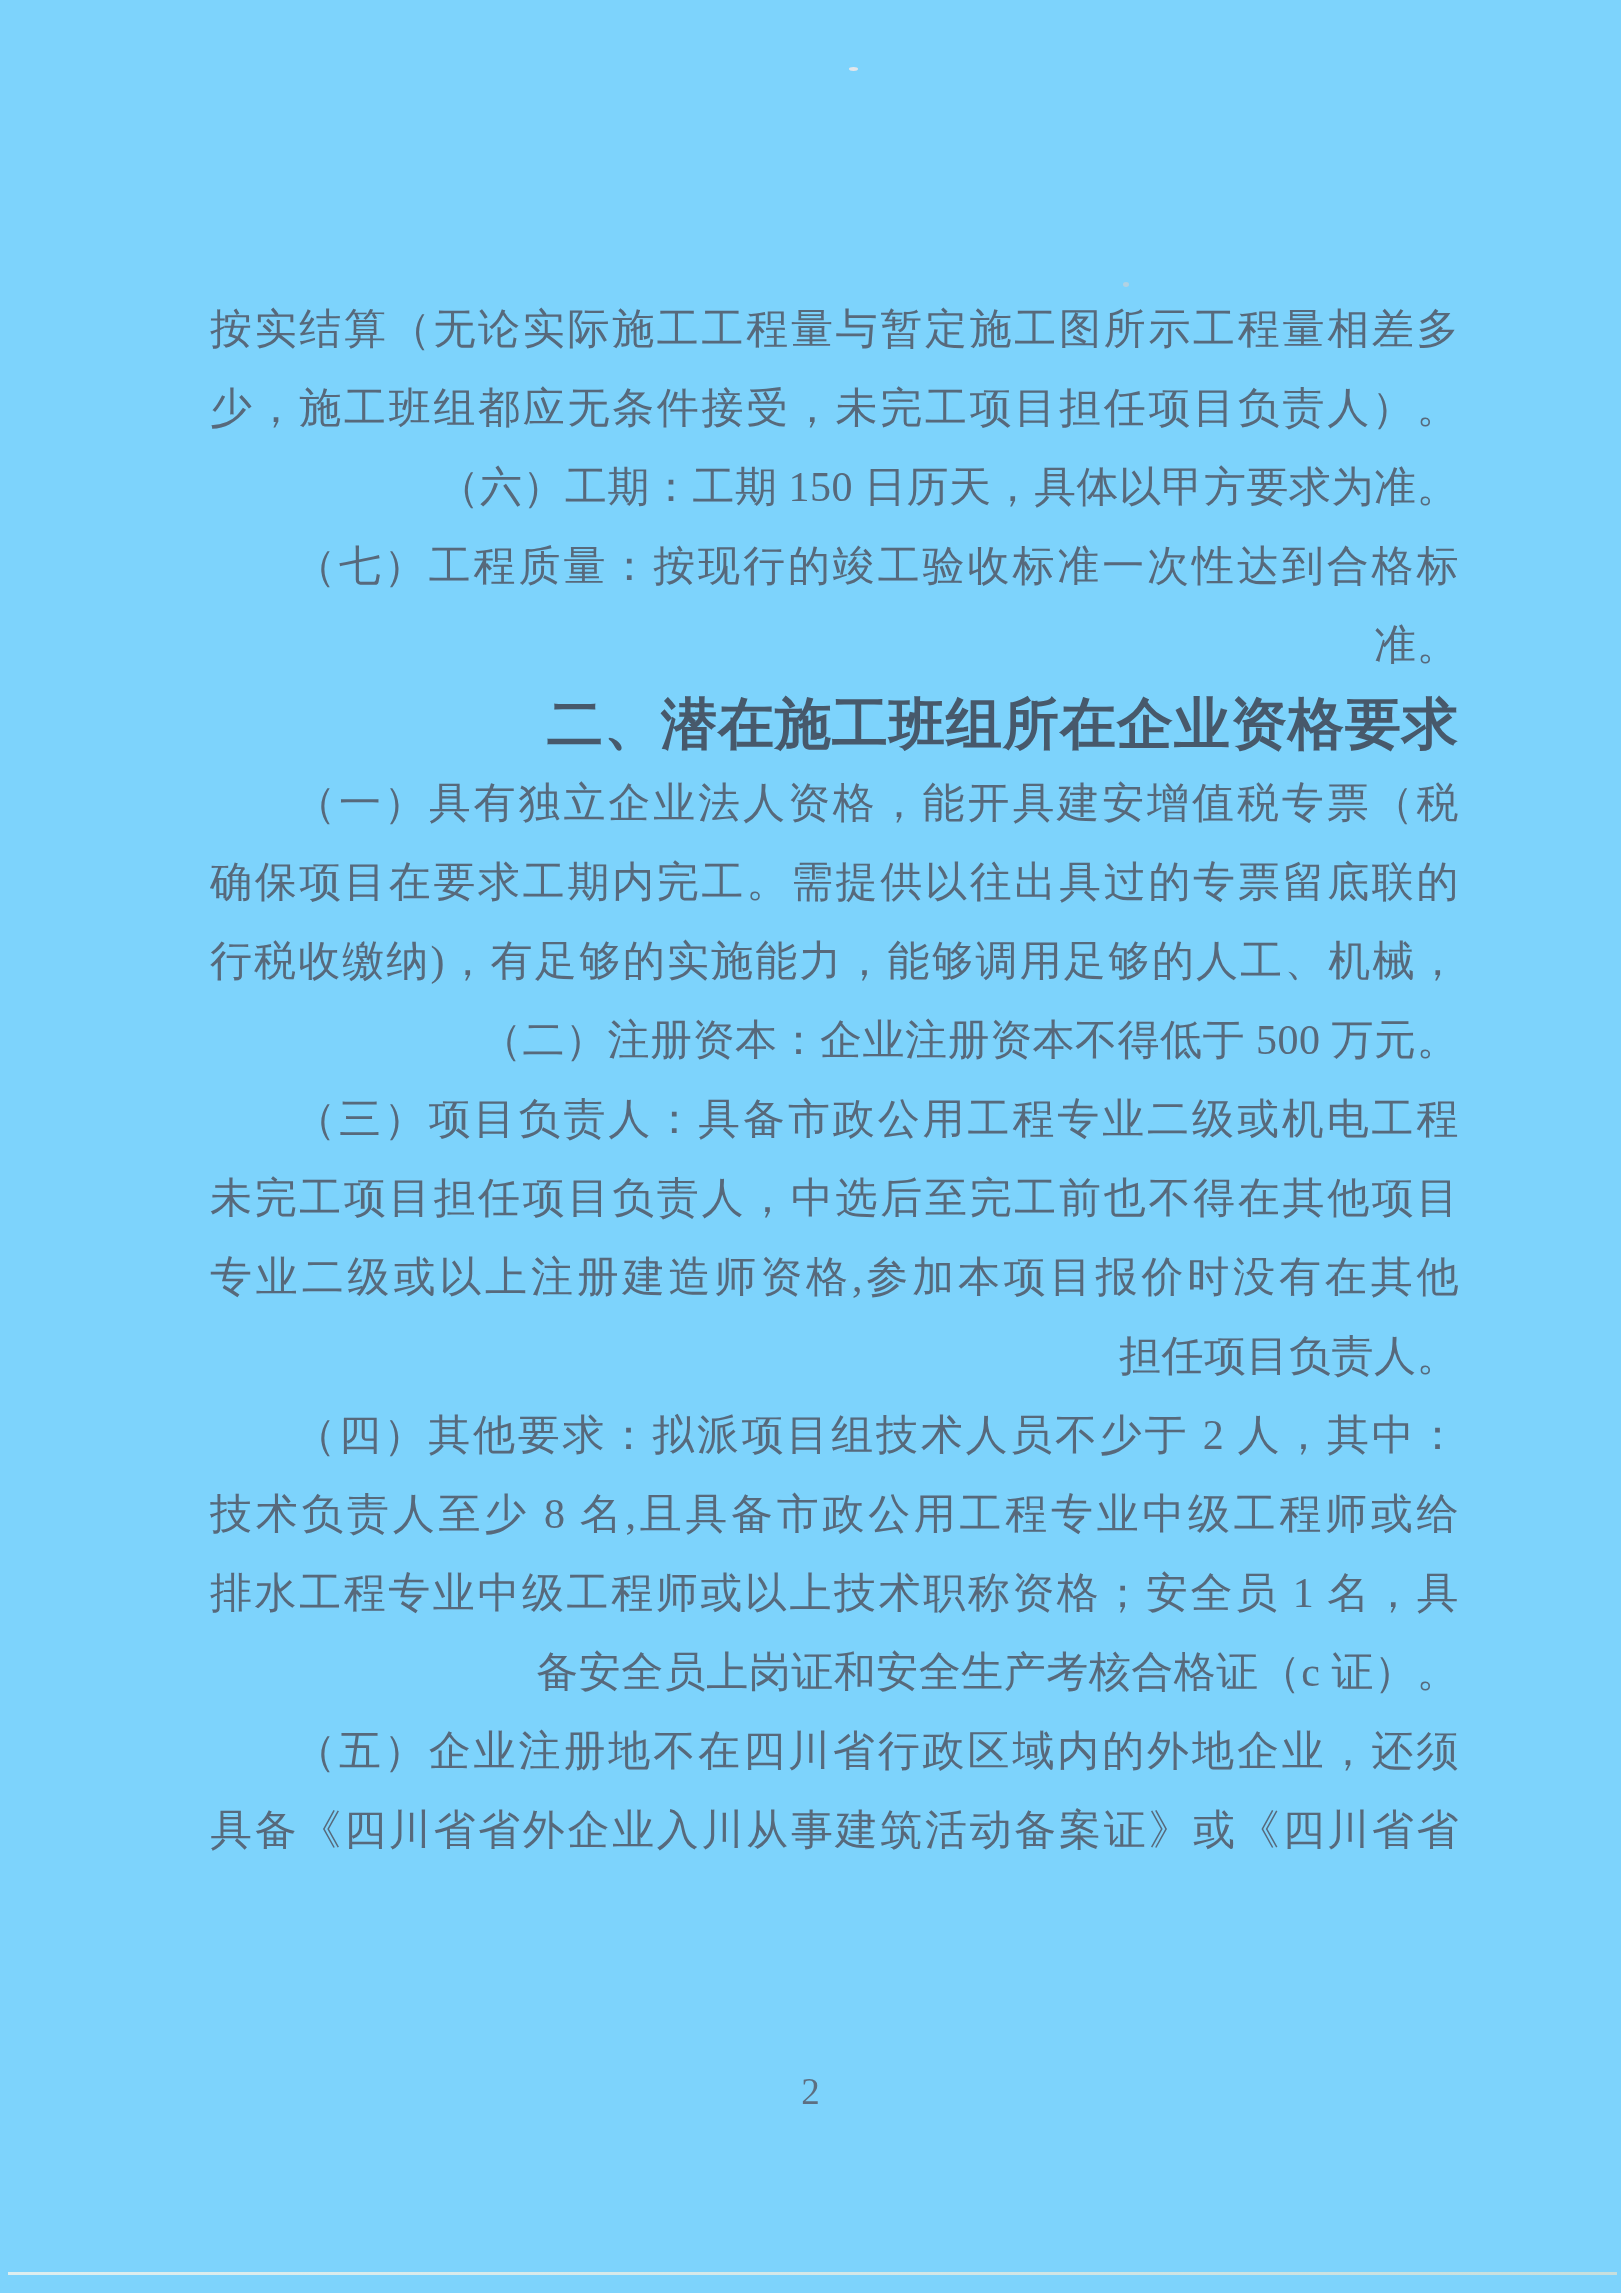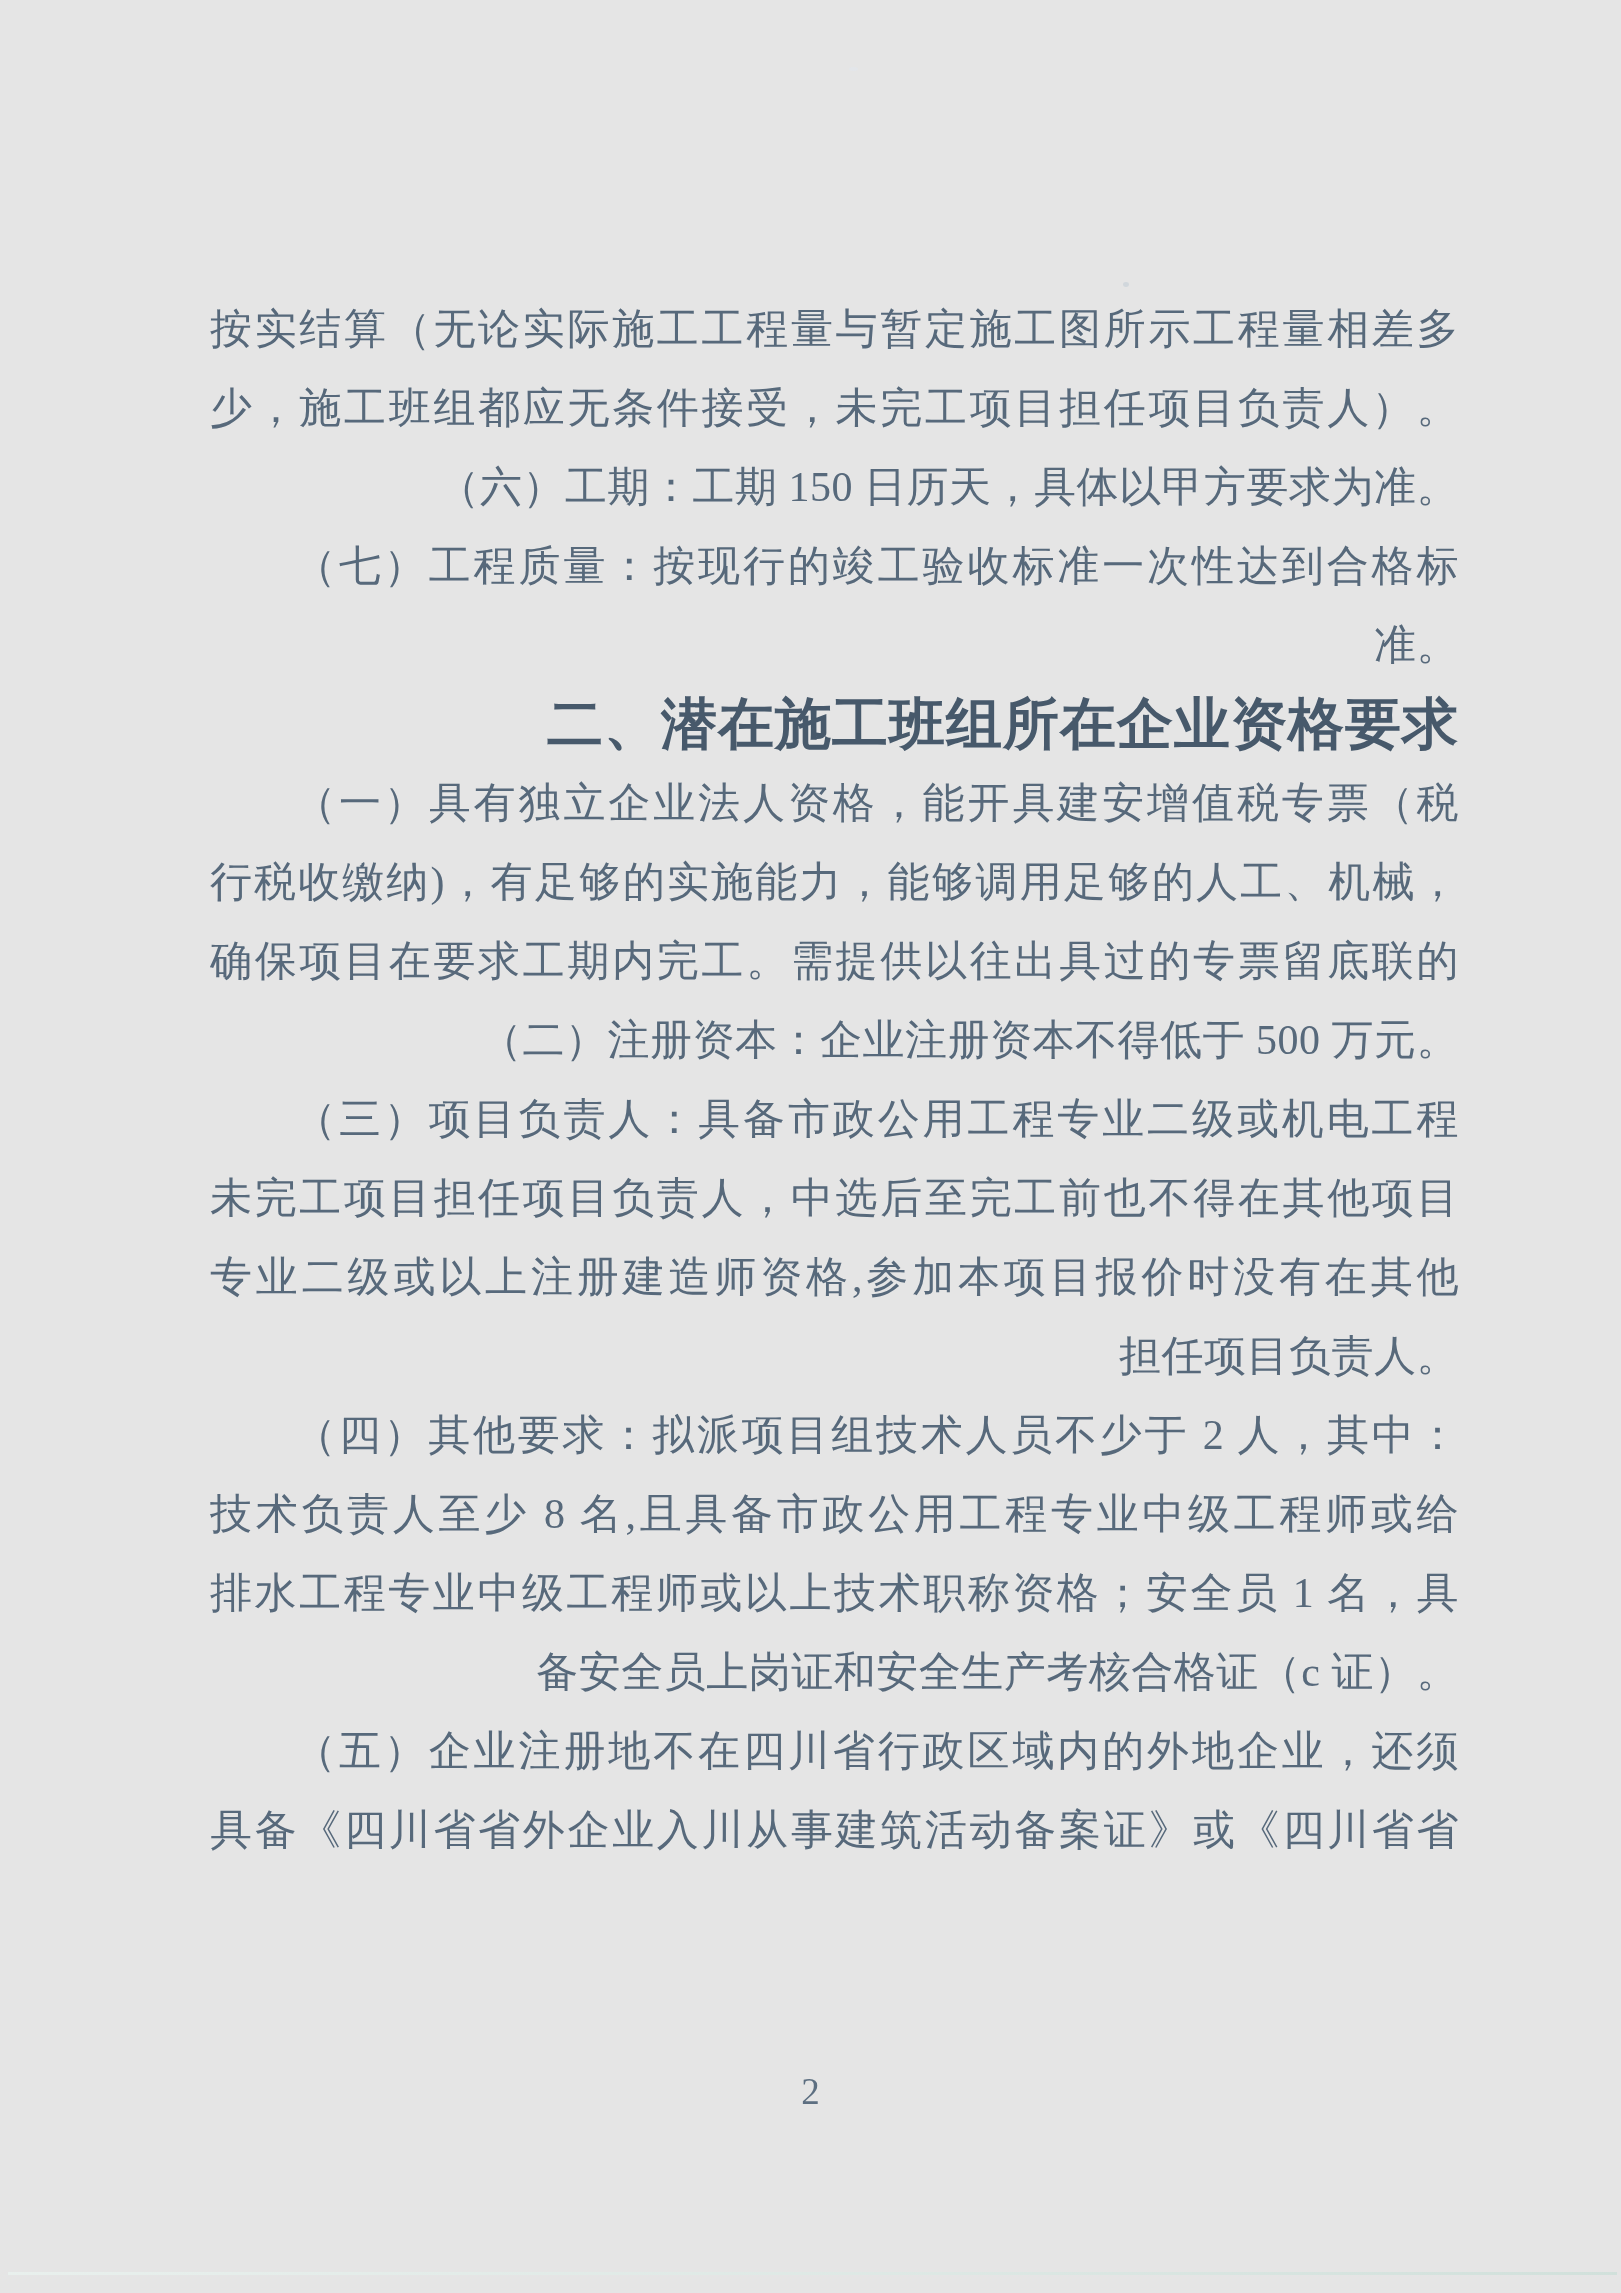--- a/index.html
+++ b/index.html
@@ -4,21 +4,21 @@
 <style>
   html, body {
     margin: 0;
     padding: 0;
     background: #ffffff;
   }
   .page {
     position: relative;
     width: 1621px;
     height: 2294px;
-    background: #e5e5e5;
+    background: #7dd3fc;
     overflow: hidden;
     font-family: "Liberation Serif", "DejaVu Serif", serif;
   }
   .textblock {
     position: absolute;
     left: 210px;
     top: 290px;
     width: 1249px;
   }
   .line {
@@ -92,22 +92,22 @@
   <div class="scan-speck-mid"></div>
 
   <div class="textblock">
     <div class="line just">按实结算（无论实际施工工程量与暂定施工图所示工程量相差多</div>
     <div class="line just">少，施工班组都应无条件接受，未完工项目担任项目负责人）。</div>
     <div class="line indent">（六）工期：工期 150 日历天，具体以甲方要求为准。</div>
     <div class="line indent just">（七）工程质量：按现行的竣工验收标准一次性达到合格标</div>
     <div class="line">准。</div>
     <div class="line heading">二、潜在施工班组所在企业资格要求</div>
     <div class="line indent just">（一）具有独立企业法人资格，能开具建安增值税专票（税</div>
+    <div class="line just">确保项目在要求工期内完工。需提供以往出具过的专票留底联的</div>
     <div class="line just">行税收缴纳)，有足够的实施能力，能够调用足够的人工、机械，</div>
-    <div class="line just">确保项目在要求工期内完工。需提供以往出具过的专票留底联的</div>
     <div class="line indent">（二）注册资本：企业注册资本不得低于 500 万元。</div>
     <div class="line indent just">（三）项目负责人：具备市政公用工程专业二级或机电工程</div>
     <div class="line just">未完工项目担任项目负责人，中选后至完工前也不得在其他项目</div>
     <div class="line just">专业二级或以上注册建造师资格,参加本项目报价时没有在其他</div>
     <div class="line">担任项目负责人。</div>
     <div class="line indent just">（四）其他要求：拟派项目组技术人员不少于 2 人，其中：</div>
     <div class="line just">技术负责人至少 8 名,且具备市政公用工程专业中级工程师或给</div>
     <div class="line just">排水工程专业中级工程师或以上技术职称资格；安全员 1 名，具</div>
     <div class="line">备安全员上岗证和安全生产考核合格证（c 证）。</div>
     <div class="line indent just">（五）企业注册地不在四川省行政区域内的外地企业，还须</div>

